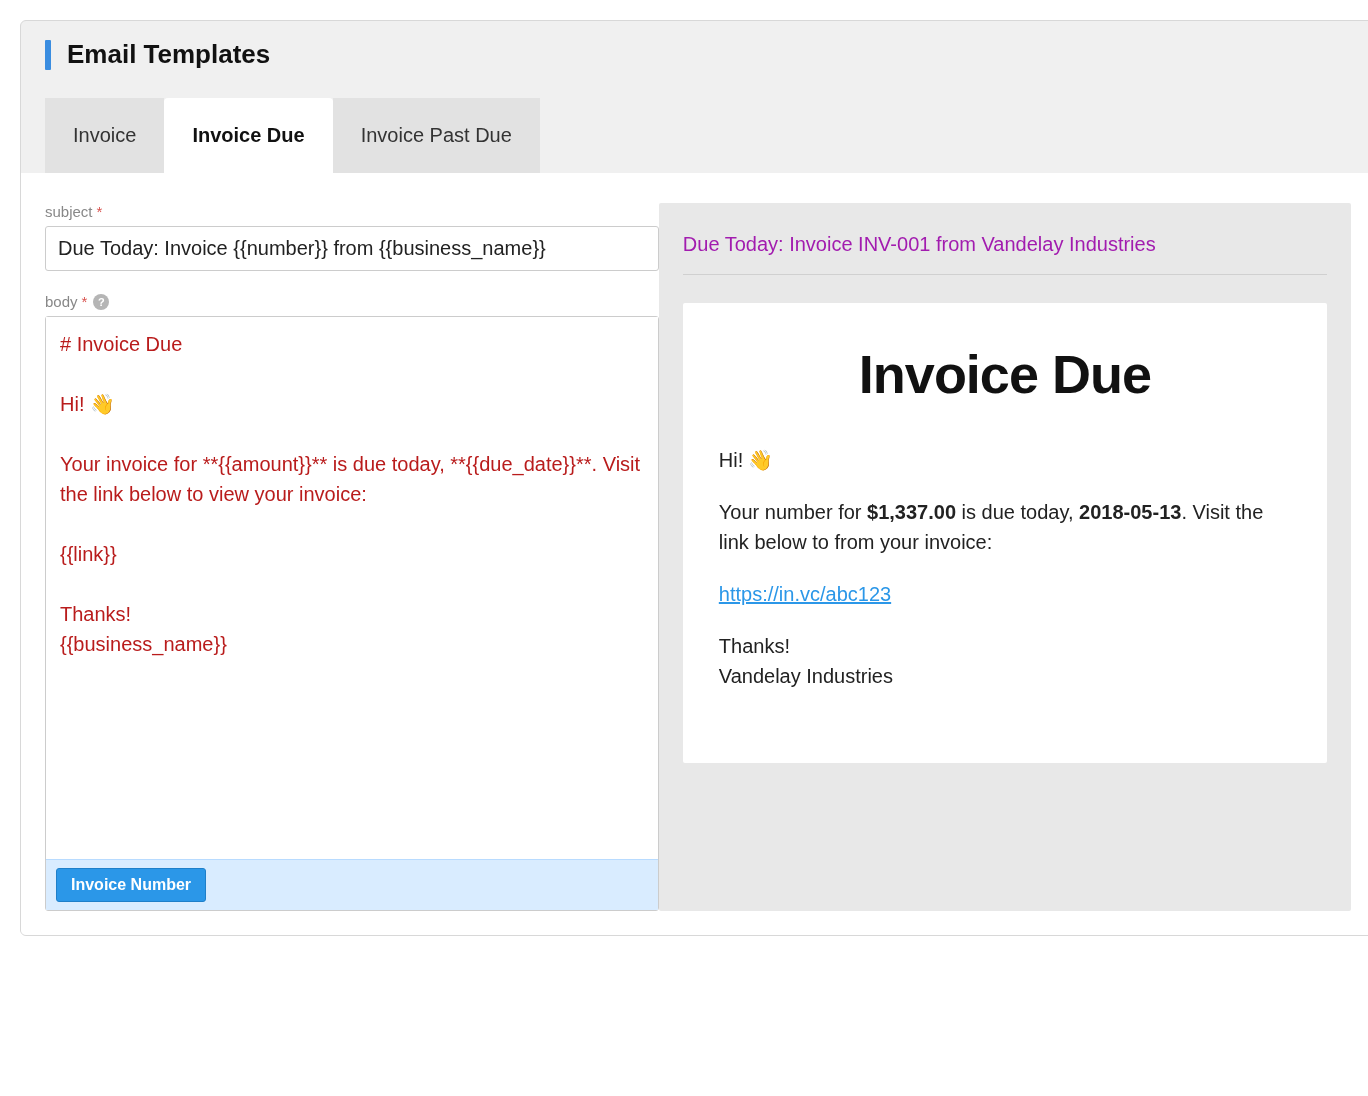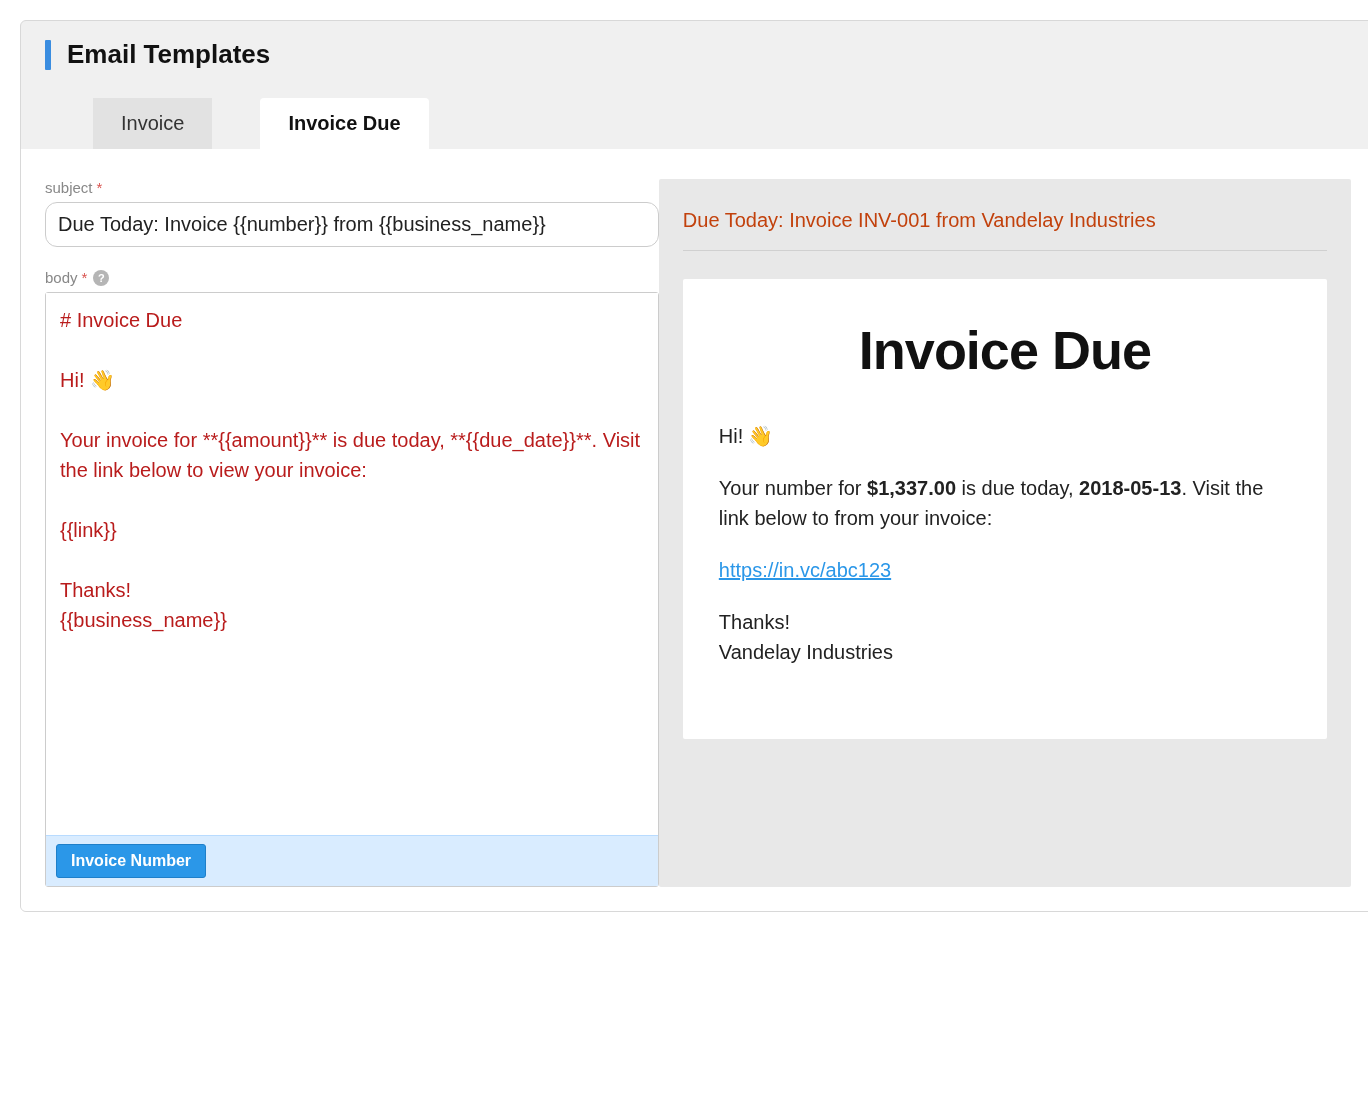--- a/index.html
+++ b/index.html
@@ -36,27 +36,26 @@
     font-weight: 700;
     color: #111;
   }
   .tabs {
     display: flex;
     margin: 28px 24px 0 24px;
     border-bottom: 0;
   }
   .tab {
     background: #e2e2e2;
-    padding: 14px 28px;
+    padding: 26px 28px;
     font-size: 20px;
     color: #333;
     border: none;
     cursor: pointer;
     margin-right: 0;
-    margin-left: 48px;
   }
   .tab.active {
     background: #fff;
     font-weight: 700;
     color: #111;
     border-top-left-radius: 4px;
     border-top-right-radius: 4px;
   }
   .content {
     background: #fff;
@@ -94,21 +93,21 @@
     display: inline-flex;
     align-items: center;
     justify-content: center;
     margin-left: 2px;
   }
   .text-input {
     width: 100%;
     font-size: 20px;
     padding: 10px 12px;
     border: 1px solid #ccc;
-    border-radius: 12px;
+    border-radius: 3px;
     color: #222;
     background: #fff;
     margin-bottom: 22px;
     overflow: hidden;
     white-space: nowrap;
   }
   .body-wrap {
     border: 1px solid #ccc;
     border-radius: 3px;
     display: flex;
@@ -138,21 +137,21 @@
     color: #fff;
     border: 1px solid #1f7fc9;
     border-radius: 3px;
     padding: 7px 14px;
     font-size: 16px;
     font-weight: 600;
     cursor: pointer;
   }
   .preview-subject {
     font-size: 20px;
-    color: #c2410c;
+    color: #a21caf;
     padding-bottom: 18px;
     border-bottom: 1px solid #d0d0d0;
     margin-bottom: 28px;
   }
   .preview-card {
     background: #fff;
     padding: 40px 36px 50px 36px;
     border-radius: 2px;
   }
   .preview-h1 {
@@ -180,20 +179,21 @@
 <div class="panel">
 
   <div class="panel-header">
     <div class="accent-bar"></div>
     <div class="panel-title">Email Templates</div>
   </div>
 
   <div class="tabs">
     <button class="tab">Invoice</button>
     <button class="tab active">Invoice Due</button>
+    <button class="tab">Invoice Past Due</button>
   </div>
 
   <div class="content">
 
     <div class="editor-col">
 
       <div class="field-label">
         <span>subject</span>
           <span class="req">*</span>
       </div>

